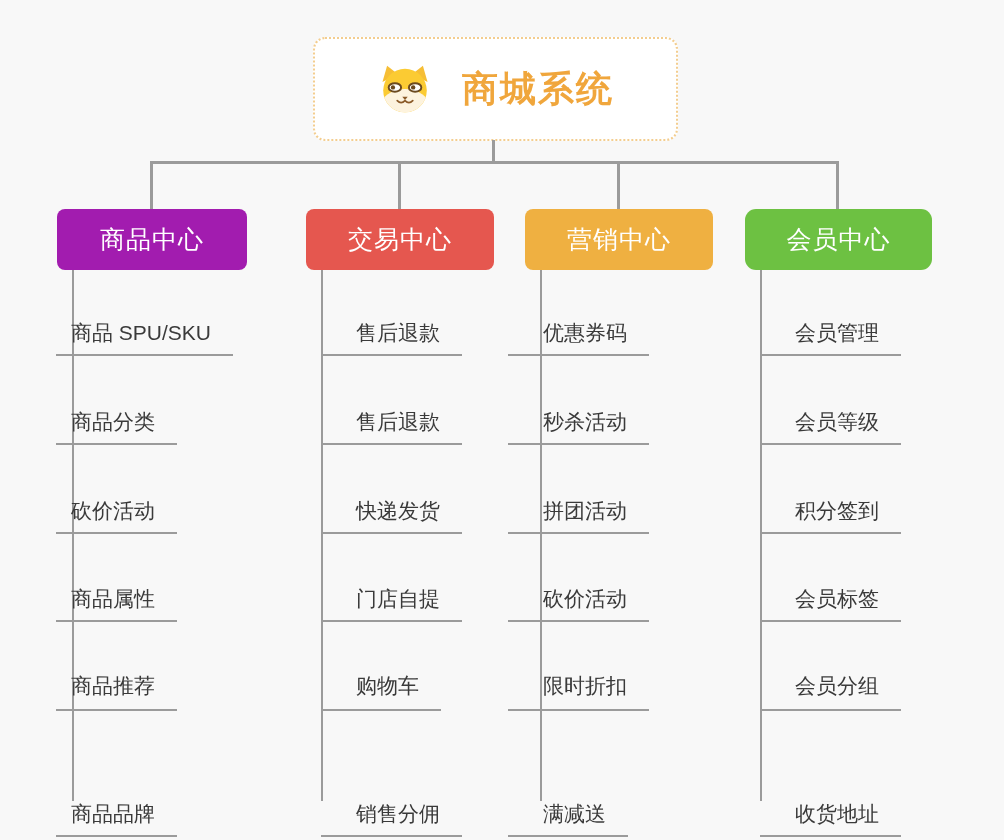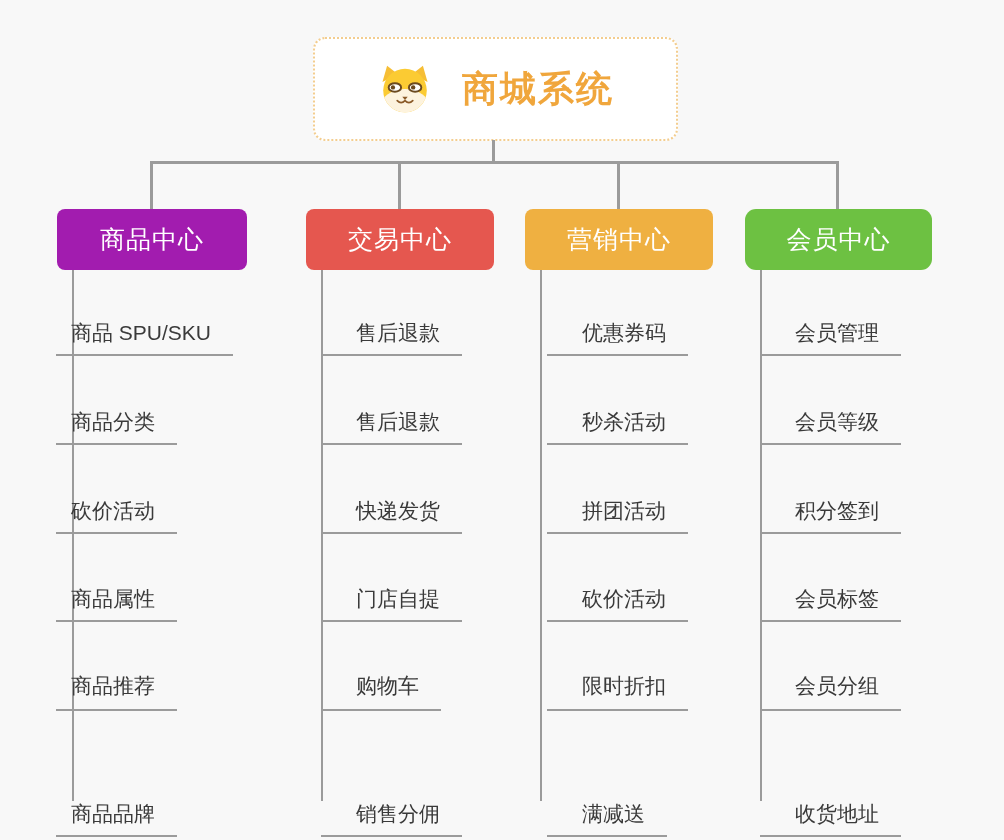--- a/index.html
+++ b/index.html
@@ -46,21 +46,21 @@
   .spine-1{left:72px;} .spine-2{left:321px;} .spine-3{left:540px;} .spine-4{left:760px;}
 
   
   .leaf{
     position:absolute;
     font-size:21px;color:#3A3A3A;line-height:30px;
     padding:0 22px 6px 35px;border-bottom:2px solid #9B9B9B;
     white-space:nowrap;
   }
   .col-1 .leaf{left:56px;padding-left:15px;} .col-2 .leaf{left:321px;}
-  .col-3 .leaf{left:547px;} .col-4 .leaf{left:760px;}
+  .col-3 .leaf{left:508px;} .col-4 .leaf{left:760px;}
   .row-0{top:318px;} .row-1{top:407px;} .row-2{top:496px;}
   .row-3{top:584px;} .row-4{top:673px;font-family:Liberation Mono, monospace;} .row-5{top:762px;margin-top:37px;}
 </style>
 </head>
 <body>
 
 <div class="canvas">
 
   <div class="root-node">
     <svg class="root-icon" viewBox="0 0 72 64" aria-hidden="true">

